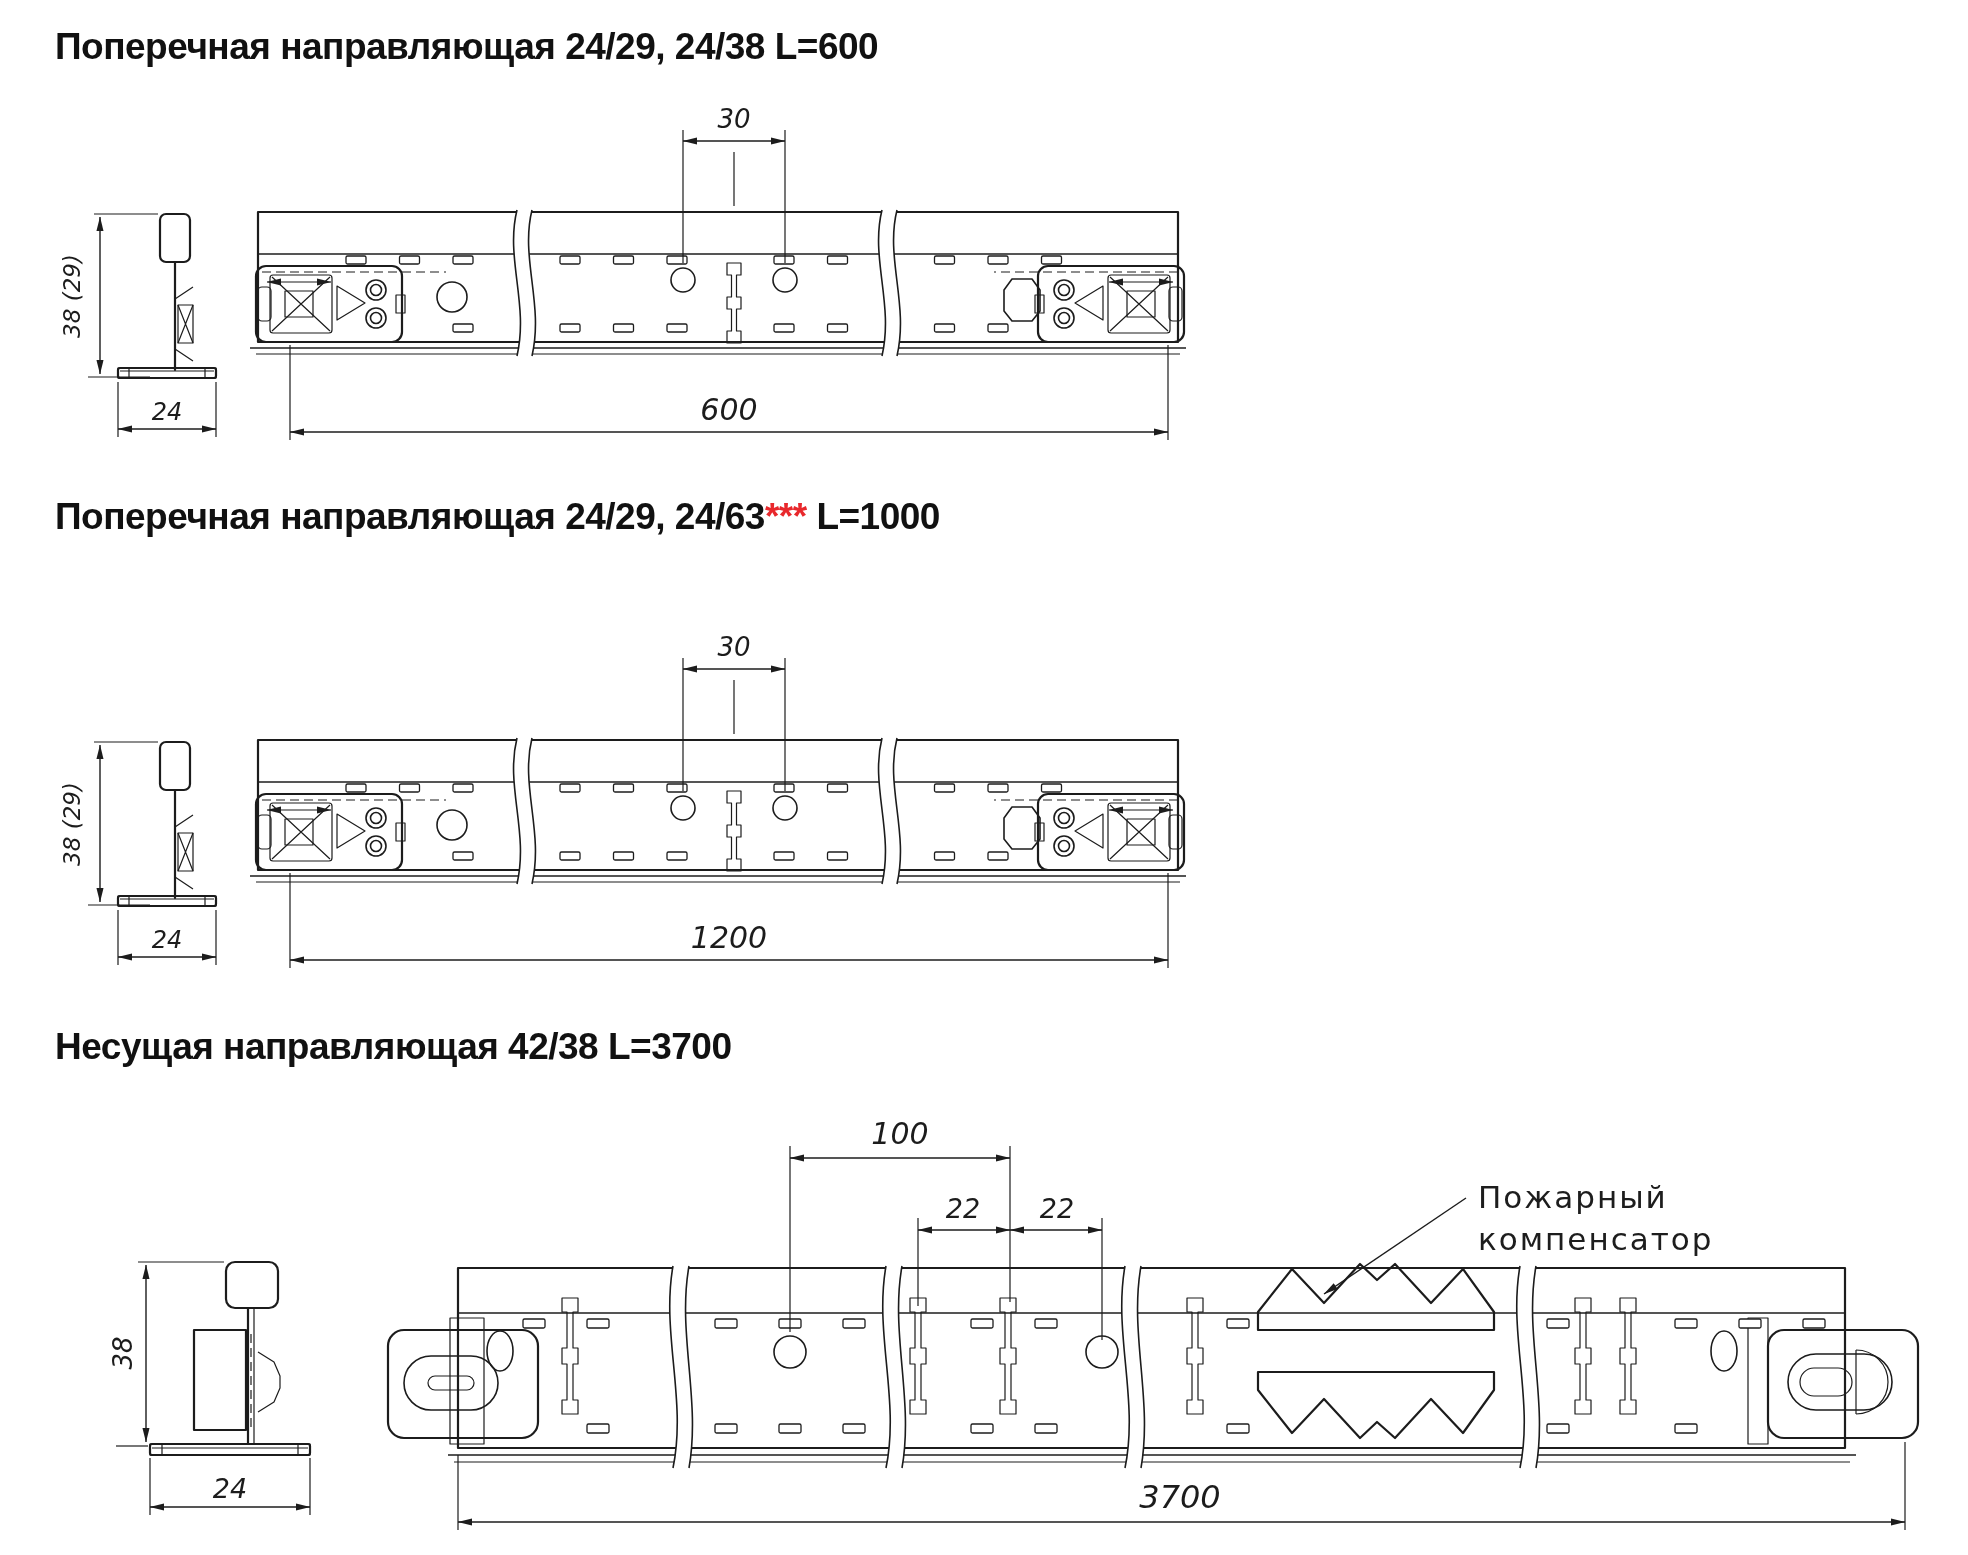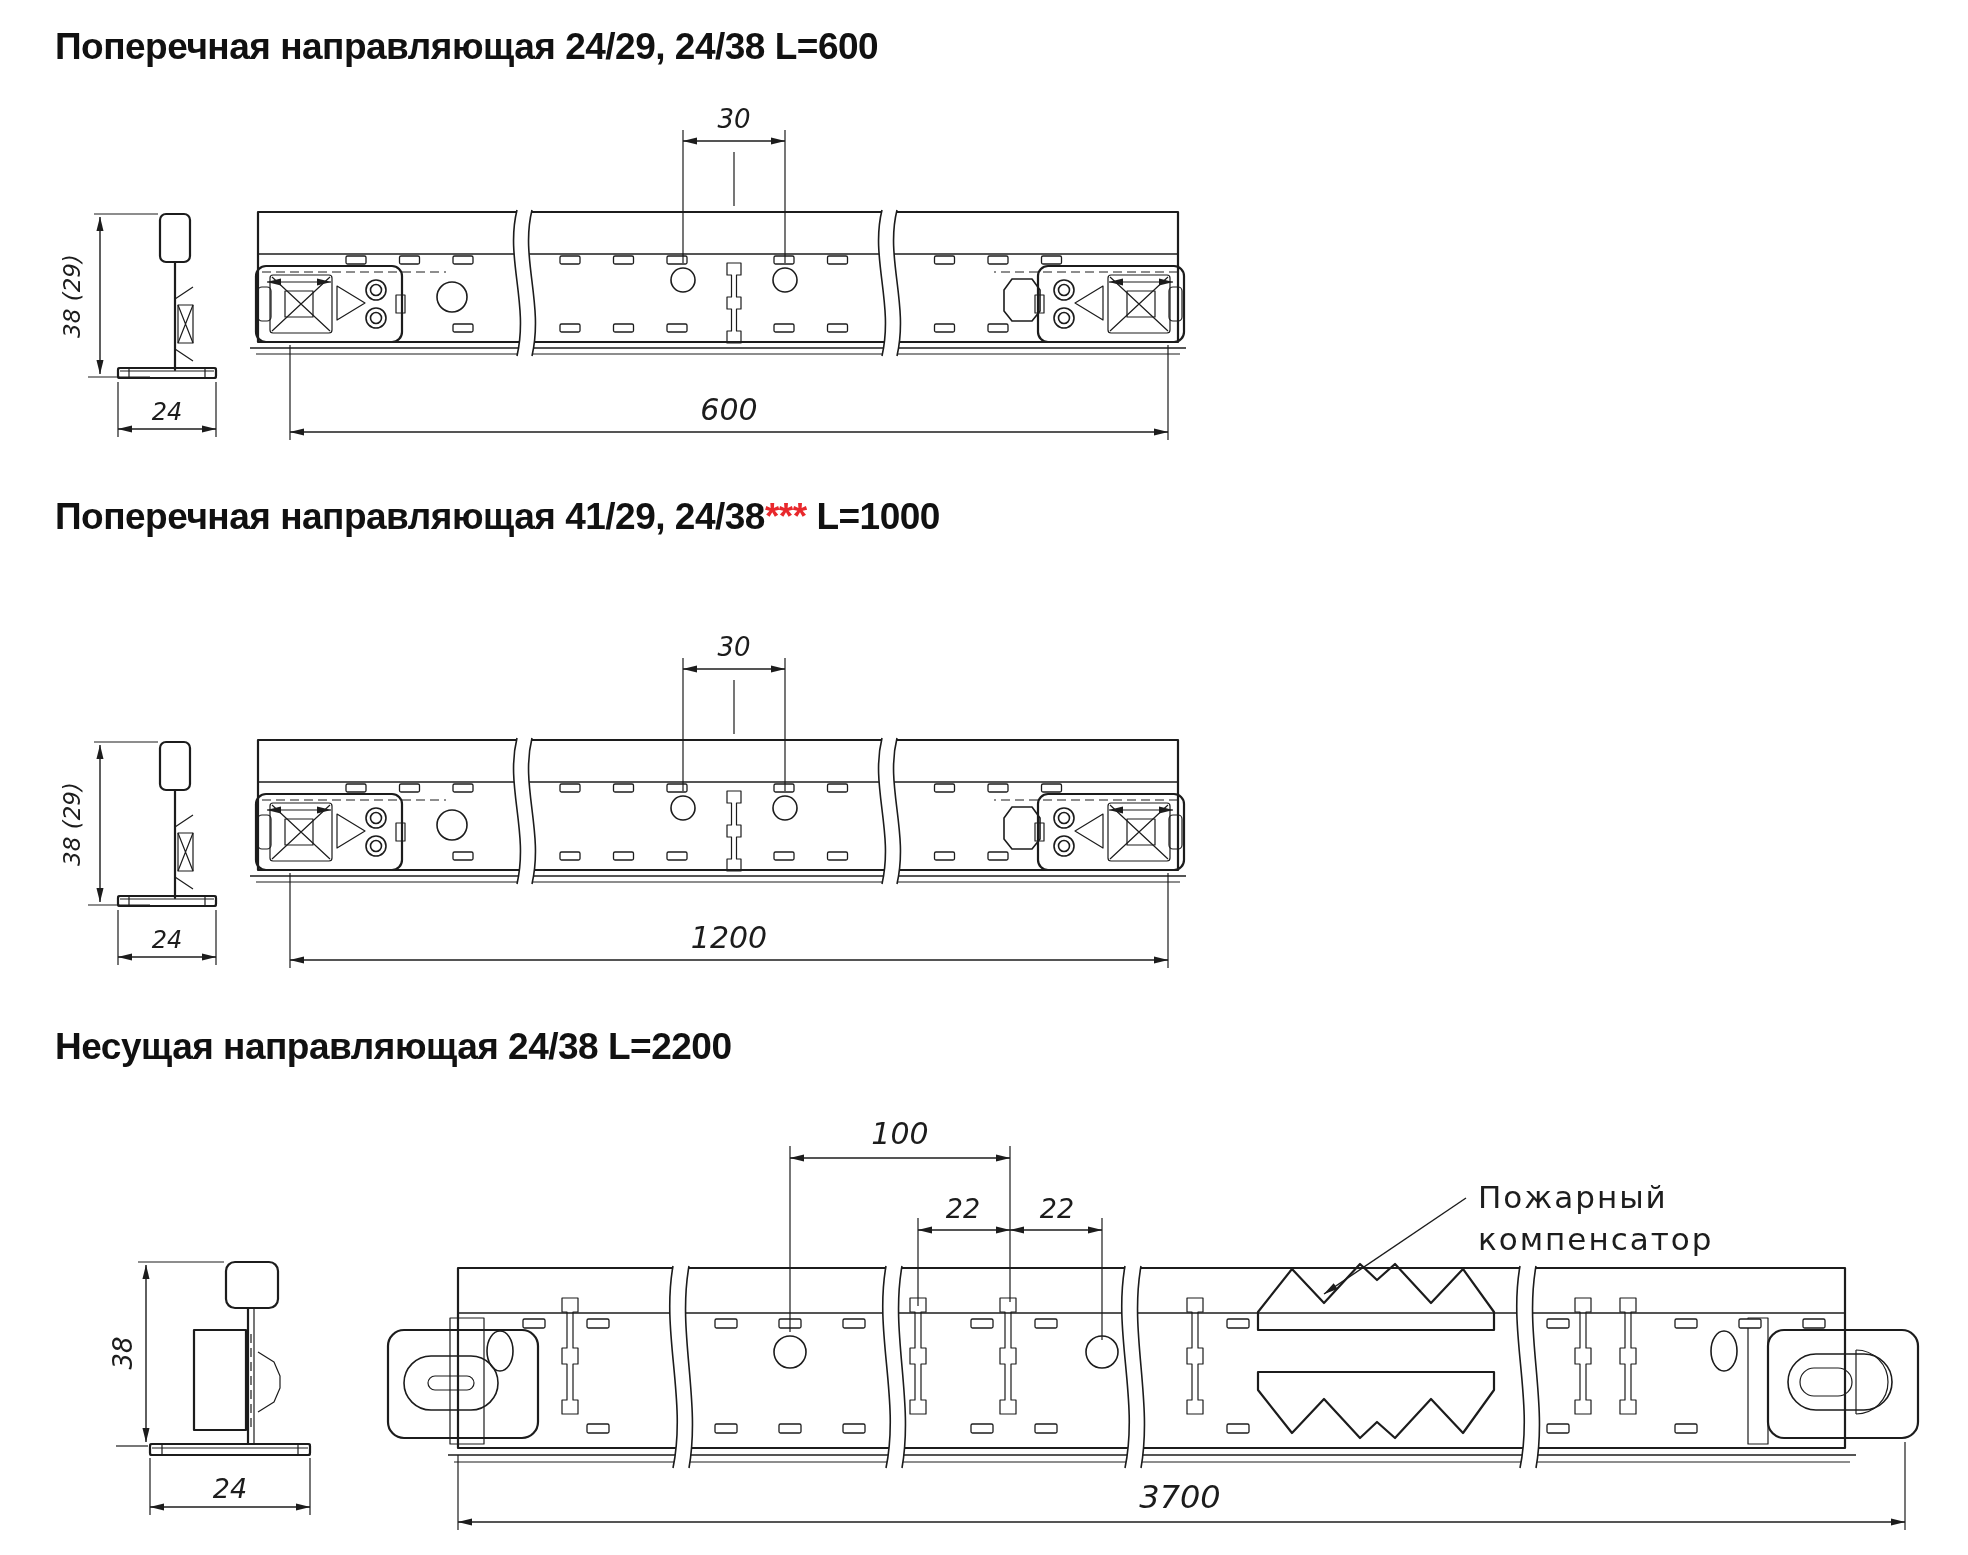--- a/index.html
+++ b/index.html
@@ -20,23 +20,23 @@
   text.dimtxt{font-family:"DejaVu Sans",sans-serif;font-style:italic;fill:#1c1c1c;}
   text.callout{font-family:"DejaVu Sans",sans-serif;font-size:31px;letter-spacing:2px;fill:#1d1d1d;}
 </style>
 </head>
 <body>
 
 <div id="page">
 
   <div class="title" style="top:26px">Поперечная направляющая 24/29, 24/38 L=600</div>
 
-  <div class="title" style="top:496px"><span>Поперечная направляющая 41/29, 24/38</span><span class="red">***</span><span> L=1000</span></div>
-
-  <div class="title" style="top:1026px">Несущая направляющая 24/38 L=2200</div>
+  <div class="title" style="top:496px"><span>Поперечная направляющая 24/29, 24/63</span><span class="red">***</span><span> L=1000</span></div>
+
+  <div class="title" style="top:1026px">Несущая направляющая 42/38 L=3700</div>
 
   <svg width="1968" height="1555" viewBox="0 0 1968 1555">
     <defs>
       <marker id="arr" viewBox="0 0 13 7" refX="12.5" refY="3.5" markerWidth="15" markerHeight="8" orient="auto-start-reverse" markerUnits="userSpaceOnUse">
         <path d="M12.8,3.5 L0.2,0.4 L0.2,6.6 Z" fill="#1c1c1c"></path>
       </marker>
 
       <g id="key1">
         <path class="s12" d="M-7,-40 H7 V-28 H2.5 V-6 H7 V6 H2.5 V28 H7 V40 H-7 V28 H-2.5 V6 H-7 V-6 H-2.5 V-28 H-7 Z"></path>
       </g>

